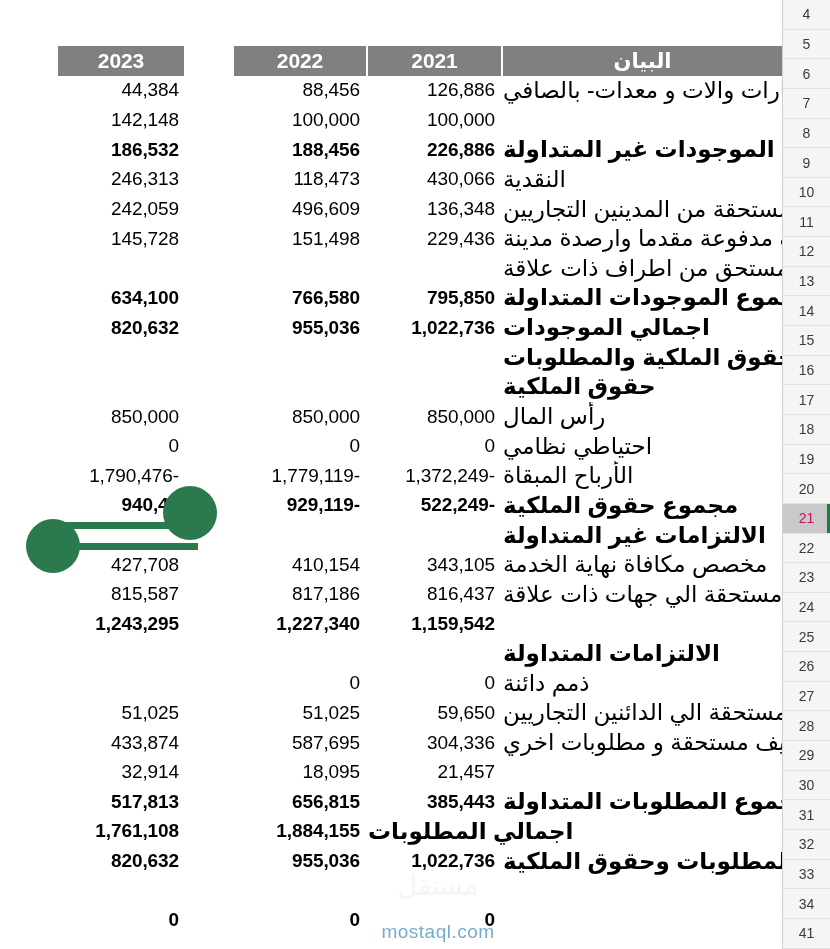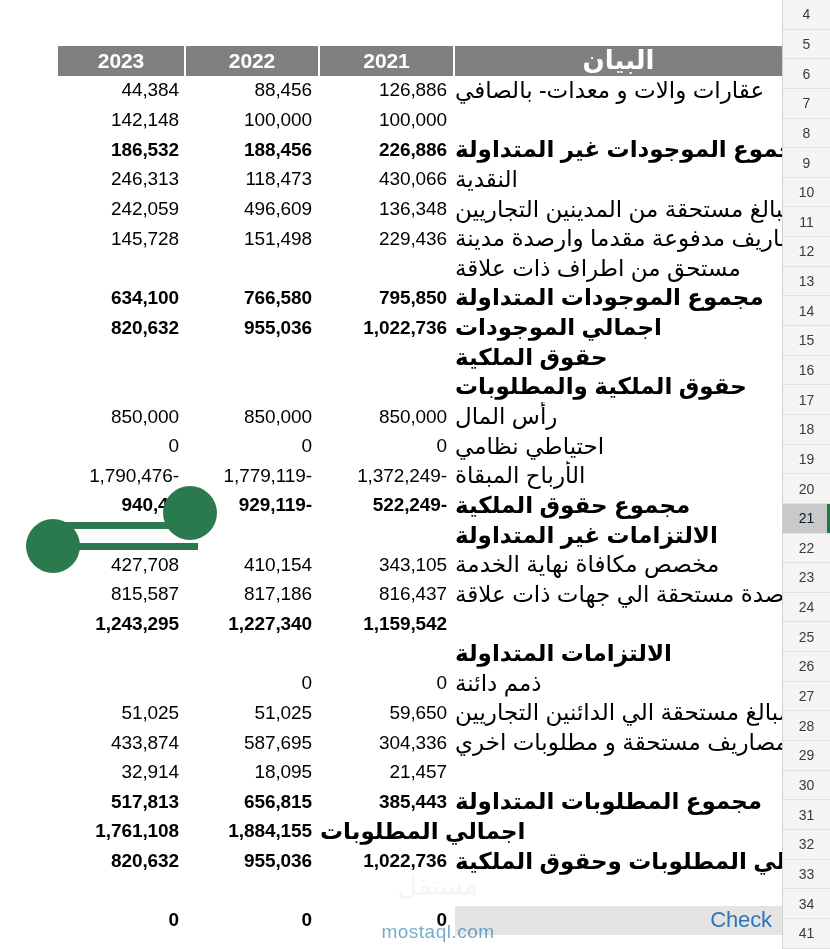--- a/index.html
+++ b/index.html
@@ -42,21 +42,21 @@
     display: flex;
     align-items: center;
     justify-content: center;
     font-size: 14px;
     color: #3b3b3b;
     background: #f5f5f5;
     font-family: "Liberation Sans", sans-serif;
   }
   .gutter-cell.selected {
     background: #c9c9c9;
-    color: #0f172a;
+    color: #be185d;
   }
   .gutter-cell.selected::after {
     content: "";
     position: absolute;
     right: -1px;
     top: 0;
     bottom: 0;
     width: 4px;
     background: #1f7a46;
   }
@@ -89,21 +89,21 @@
     color: #000;
     white-space: nowrap;
     overflow: hidden;
     letter-spacing: -0.1px;
   }
 
   
   .pad-left { width: 58px; flex: 0 0 58px; }
 
   .c-2023 { width: 128px; flex: 0 0 128px; justify-content: flex-end; padding-right: 7px; }
-  .c-2022 { width: 134px; flex: 0 0 134px; justify-content: flex-end; padding-right: 8px; }
+  .c-2022 { width: 134px; flex: 0 0 134px; justify-content: flex-end; padding-right: 8px; margin-left: 48px; }
   .c-2021 { width: 135px; flex: 0 0 135px; justify-content: flex-end; padding-right: 8px; }
   .c-label {
     flex: 1 1 auto;
     justify-content: flex-end;
     padding-right: 6px;
     direction: rtl;
     text-align: right;
     font-size: 23px;
   }
 
@@ -120,21 +120,21 @@
     font-weight: bold;
     font-size: 21px;
     justify-content: center;
     padding: 0;
     border-right: 2px solid #ffffff;
   }
   .row.header .c-label {
     border-right: none;
     justify-content: center;
     direction: rtl;
-    font-size: 26px;
+    font-size: 21px;
   }
   .row.header .pad-left { background: #ffffff; border: none; }
 
   
   .row.checkrow .c-label {
     background: #e4e4e4;
     color: #2e75b6;
     font-family: "Liberation Sans", sans-serif;
     direction: ltr;
     justify-content: flex-end;
@@ -265,28 +265,28 @@
         <div class="cell c-2023 num">820,632</div>
         <div class="cell c-2022 num">955,036</div>
         <div class="cell c-2021 num">1,022,736</div>
         <div class="cell c-label">اجمالي الموجودات</div>
       </div>
       <div class="row bold">
         <div class="cell pad-left"></div>
         <div class="cell c-2023 num"></div>
         <div class="cell c-2022 num"></div>
         <div class="cell c-2021 num"></div>
+        <div class="cell c-label">حقوق الملكية والمطلوبات</div>
+      </div>
+      <div class="row bold">
+        <div class="cell pad-left"></div>
+        <div class="cell c-2023 num"></div>
+        <div class="cell c-2022 num"></div>
+        <div class="cell c-2021 num"></div>
         <div class="cell c-label">حقوق الملكية</div>
-      </div>
-      <div class="row bold">
-        <div class="cell pad-left"></div>
-        <div class="cell c-2023 num"></div>
-        <div class="cell c-2022 num"></div>
-        <div class="cell c-2021 num"></div>
-        <div class="cell c-label">حقوق الملكية والمطلوبات</div>
       </div>
       <div class="row">
         <div class="cell pad-left"></div>
         <div class="cell c-2023 num">850,000</div>
         <div class="cell c-2022 num">850,000</div>
         <div class="cell c-2021 num">850,000</div>
         <div class="cell c-label">رأس المال</div>
       </div>
       <div class="row">
         <div class="cell pad-left"></div>
@@ -395,21 +395,20 @@
         <div class="cell c-2023 num"></div>
         <div class="cell c-2022 num"></div>
         <div class="cell c-2021 num"></div>
         <div class="cell c-label"></div>
       </div>
       <div class="row bold checkrow">
         <div class="cell pad-left"></div>
         <div class="cell c-2023 num">0</div>
         <div class="cell c-2022 num">0</div>
         <div class="cell c-2021 num">0</div>
-        <div class="cell c-label">Check</div>
       </div>
       <div class="row">
         <div class="cell pad-left"></div>
         <div class="cell c-2023 num"></div>
         <div class="cell c-2022 num"></div>
         <div class="cell c-2021 num"></div>
         <div class="cell c-label"></div>
       </div>
     </div>
 

